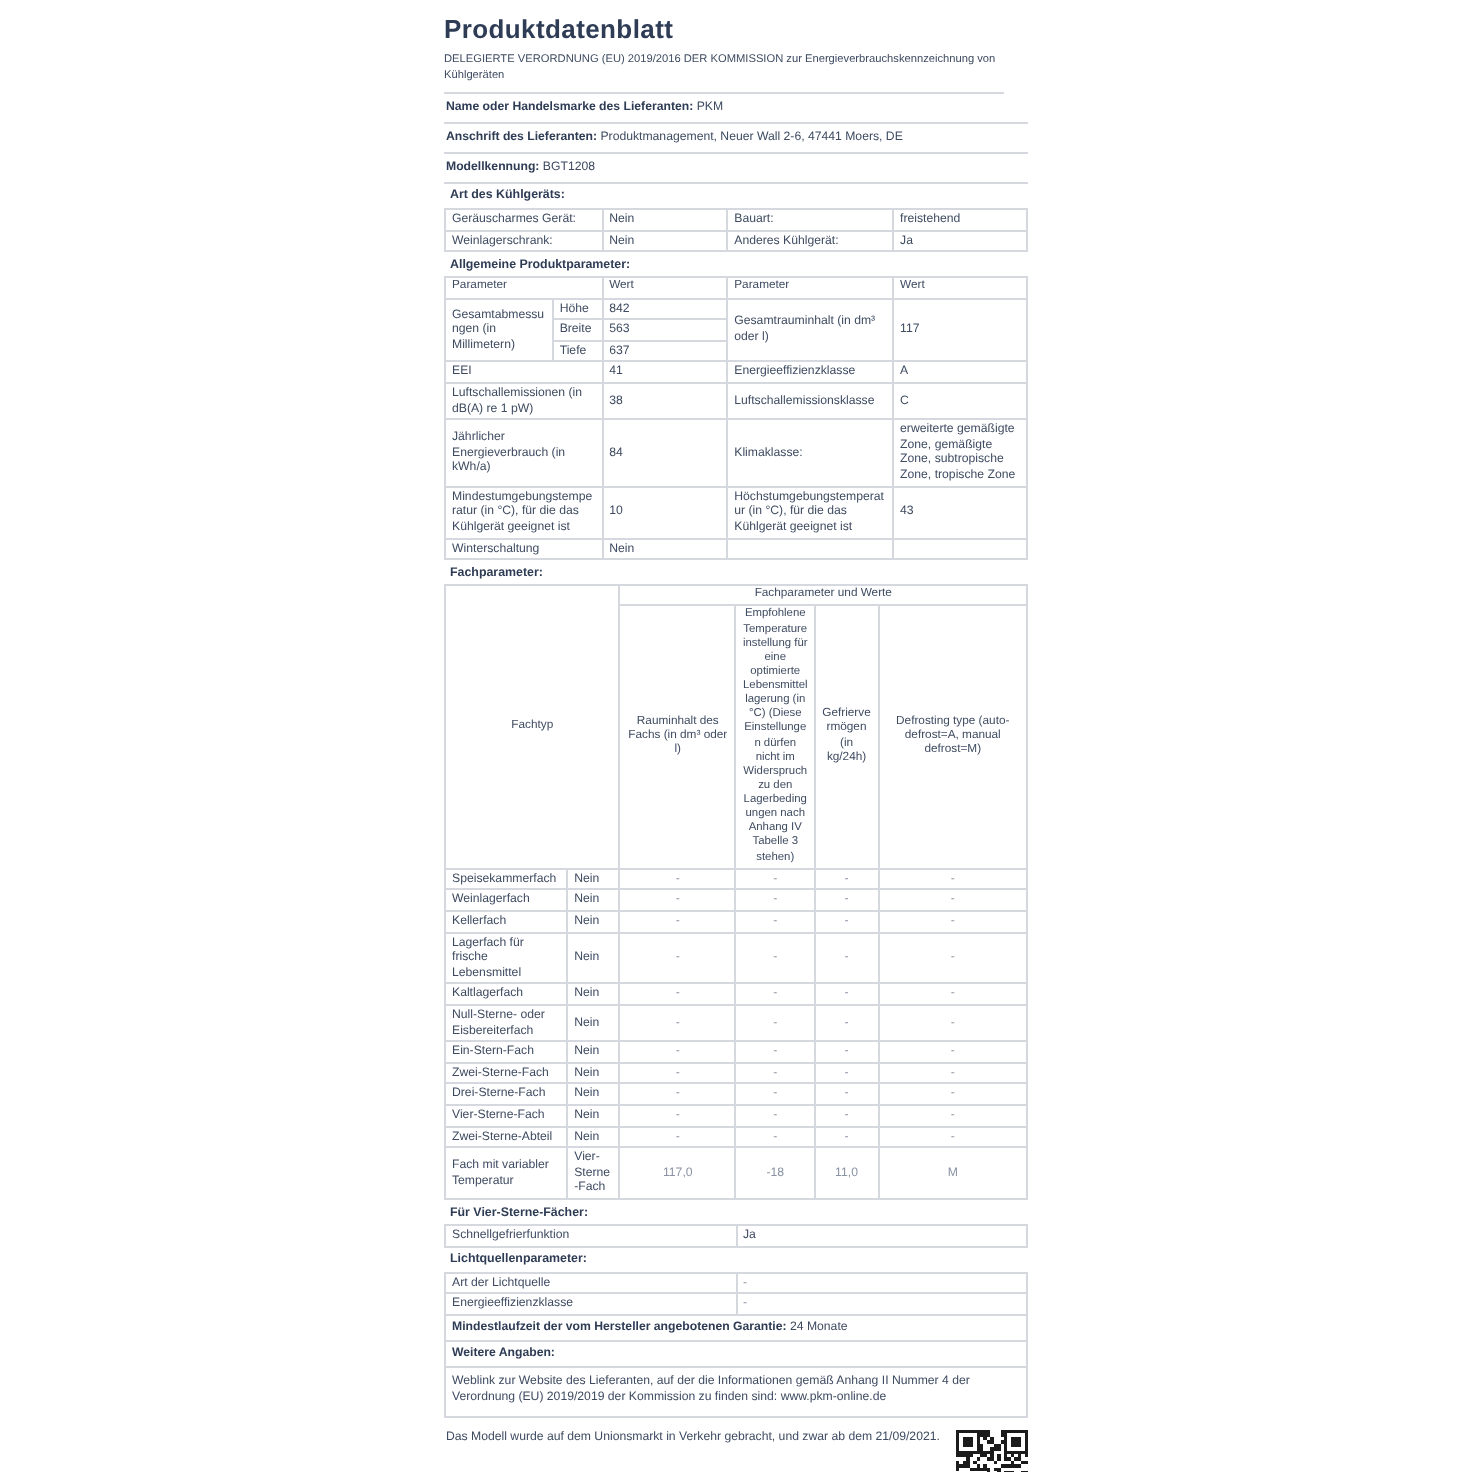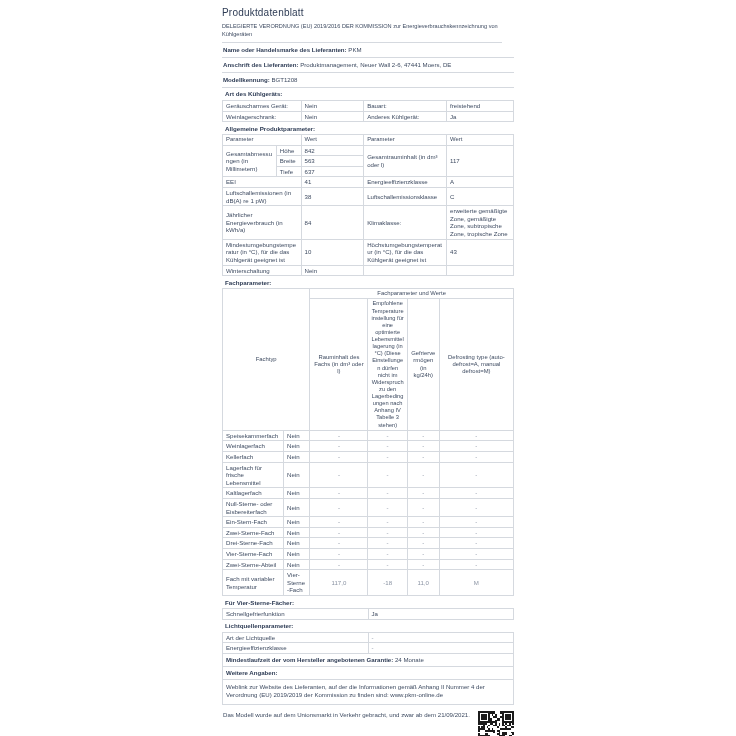--- a/index.html
+++ b/index.html
@@ -9,21 +9,21 @@
     --link-blue:#4a6bc5;
     --link-purple:#7e68bd;
   }
   *{box-sizing:border-box;}
   html,body{margin:0;padding:0;}
   body{
     width:736px;height:736px;overflow:hidden;background:#ffffff;
     font-family:"Liberation Sans",sans-serif;color:var(--txt);
   }
   .page{width:292px;margin:0 auto;padding-top:7px;}
-  h1{font-size:10px;margin:0 0 3px 0;color:var(--bold);font-weight:normal;letter-spacing:.2px;}
+  h1{font-size:13px;margin:0 0 3px 0;color:var(--bold);font-weight:bold;letter-spacing:.2px;}
   .reg{font-size:5.6px;line-height:1.45;margin:0;padding:1px 0 4px 0;border-bottom:1px solid var(--border);width:96%;}
   .irow{font-size:6.1px;padding:3px 0 3px 1px;border-bottom:1px solid var(--border);line-height:1.3;}
   .irow b,.sec,b{color:var(--bold);}
   .sec{font-size:6.2px;font-weight:bold;border:1px solid var(--border);border-top:none;padding:2.5px 3px;}
   .sec.noside{border-left:none;border-right:none;}
   table.t{width:100%;border-collapse:collapse;table-layout:fixed;font-size:6.1px;margin-top:-1px;}
   table.t td{border:1px solid var(--border);padding:1px 3px;vertical-align:middle;line-height:1.25;word-wrap:break-word;}
   td.c{text-align:center;}
   td.hd{font-size:5.9px;}
   .dash{color:#8a93a3;}

